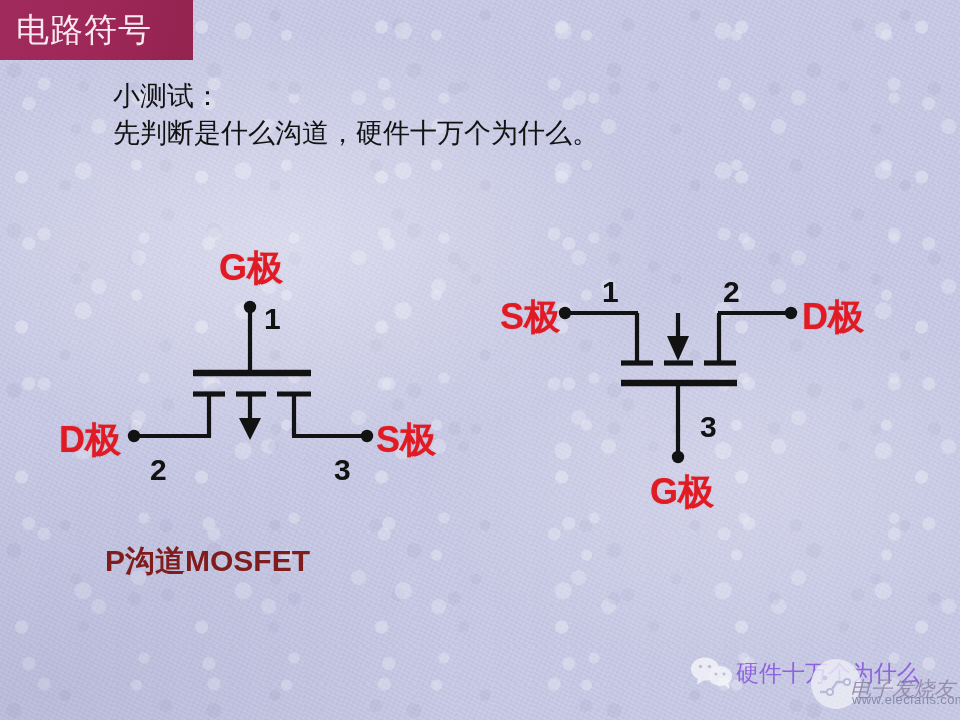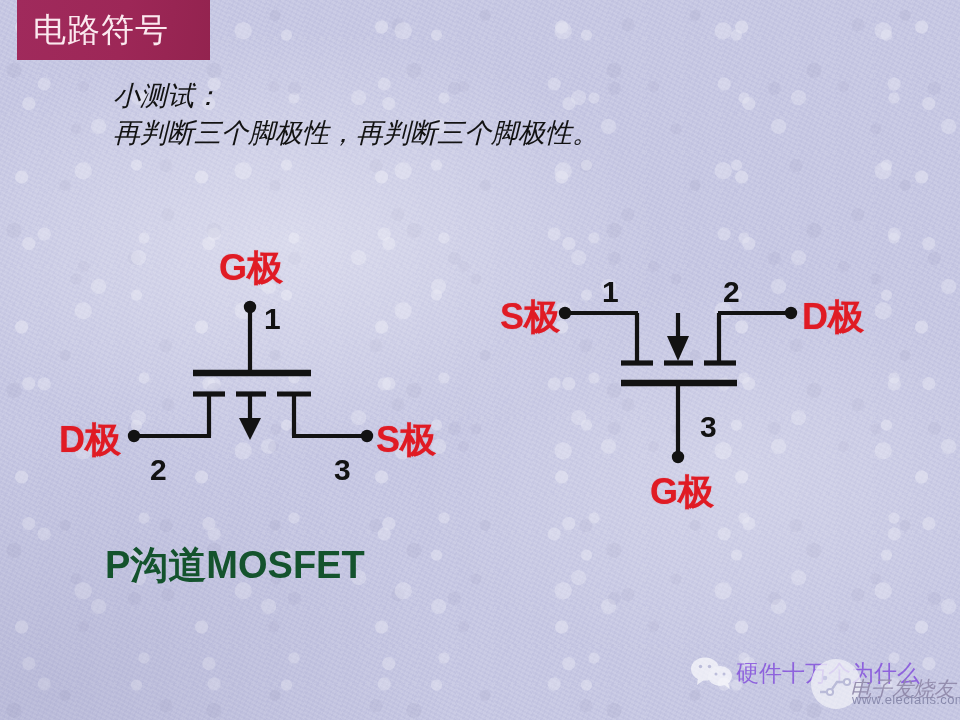--- a/index.html
+++ b/index.html
@@ -50,21 +50,21 @@
     position: absolute; inset: 0;
     pointer-events: none;
     background:
       radial-gradient(ellipse 520px 300px at 30% 34%, rgba(255,255,255,0.34), rgba(255,255,255,0) 72%),
       radial-gradient(ellipse 420px 260px at 76% 66%, rgba(255,255,255,0.20), rgba(255,255,255,0) 75%),
       radial-gradient(ellipse 600px 380px at 4% 96%, rgba(120,120,165,0.16), rgba(120,120,165,0) 70%);
   }
 
   
   #title-banner {
-    position: absolute; left: 17px; top: 0;
+    position: absolute; left: 0; top: 0;
     width: 193px; height: 60px;
     background: linear-gradient(100deg, #a02a5c 0%, #9d2757 55%, #93234f 100%);
     display: flex; align-items: center;
   }
   #title-banner .title-text {
     font-family: "Liberation Serif", "DejaVu Serif", serif;
     font-size: 33px;
     color: #fbe9ef;
     letter-spacing: 1px;
     padding-left: 16px;
@@ -74,21 +74,21 @@
 
   
   #question {
     position: absolute; left: 113px; top: 78px;
     font-family: "Liberation Serif", "DejaVu Serif", serif;
     font-size: 27px;
     color: #121212;
     line-height: 1.38;
     white-space: nowrap;
   }
-  #question .q-line { display: block; font-style: italic; }
+  #question .q-line { display: block; }
 
   
   #circuits {
     position: absolute; left: 0; top: 0;
     width: 960px; height: 720px;
   }
   .lead, .bar, .seg { stroke: #121212; fill: none; }
   .lead { stroke-width: 4.2; }
   .bar  { stroke-width: 6.4; }
   .seg  { stroke-width: 5.2; }
@@ -112,22 +112,22 @@
     font-size: 36px;
     color: #e01b24;
     line-height: 1;
     white-space: nowrap;
     text-shadow: 0 0 1px rgba(224,27,36,0.55);
   }
   .caption {
     position: absolute;
     font-family: "Liberation Sans", sans-serif;
     font-weight: bold;
-    font-size: 38px;
-    color: #14532d;
+    font-size: 30px;
+    color: #7f1d1d;
     line-height: 1;
     white-space: nowrap;
   }
 
   
   #watermark {
     position: absolute; left: 690px; top: 650px;
     width: 264px; height: 62px;
     opacity: 0.70;
   }
@@ -174,21 +174,21 @@
 
   <div id="texture"></div>
   <div id="sheen"></div>
 
   <div id="title-banner">
     <span class="title-text">电路符号</span>
   </div>
 
   <div id="question">
     <span class="q-line">小测试：</span>
-    <span class="q-line">再判断三个脚极性，再判断三个脚极性。</span>
+    <span class="q-line">先判断是什么沟道，硬件十万个为什么。</span>
   </div>
 
   <svg id="circuits" viewBox="0 0 960 720">
 
     <g>
 
       <line class="lead" x1="250" y1="308" x2="250" y2="372"></line>
       <circle class="term" cx="250" cy="307" r="6.2"></circle>
 
       <line class="bar" x1="193" y1="373" x2="311" y2="373"></line>

